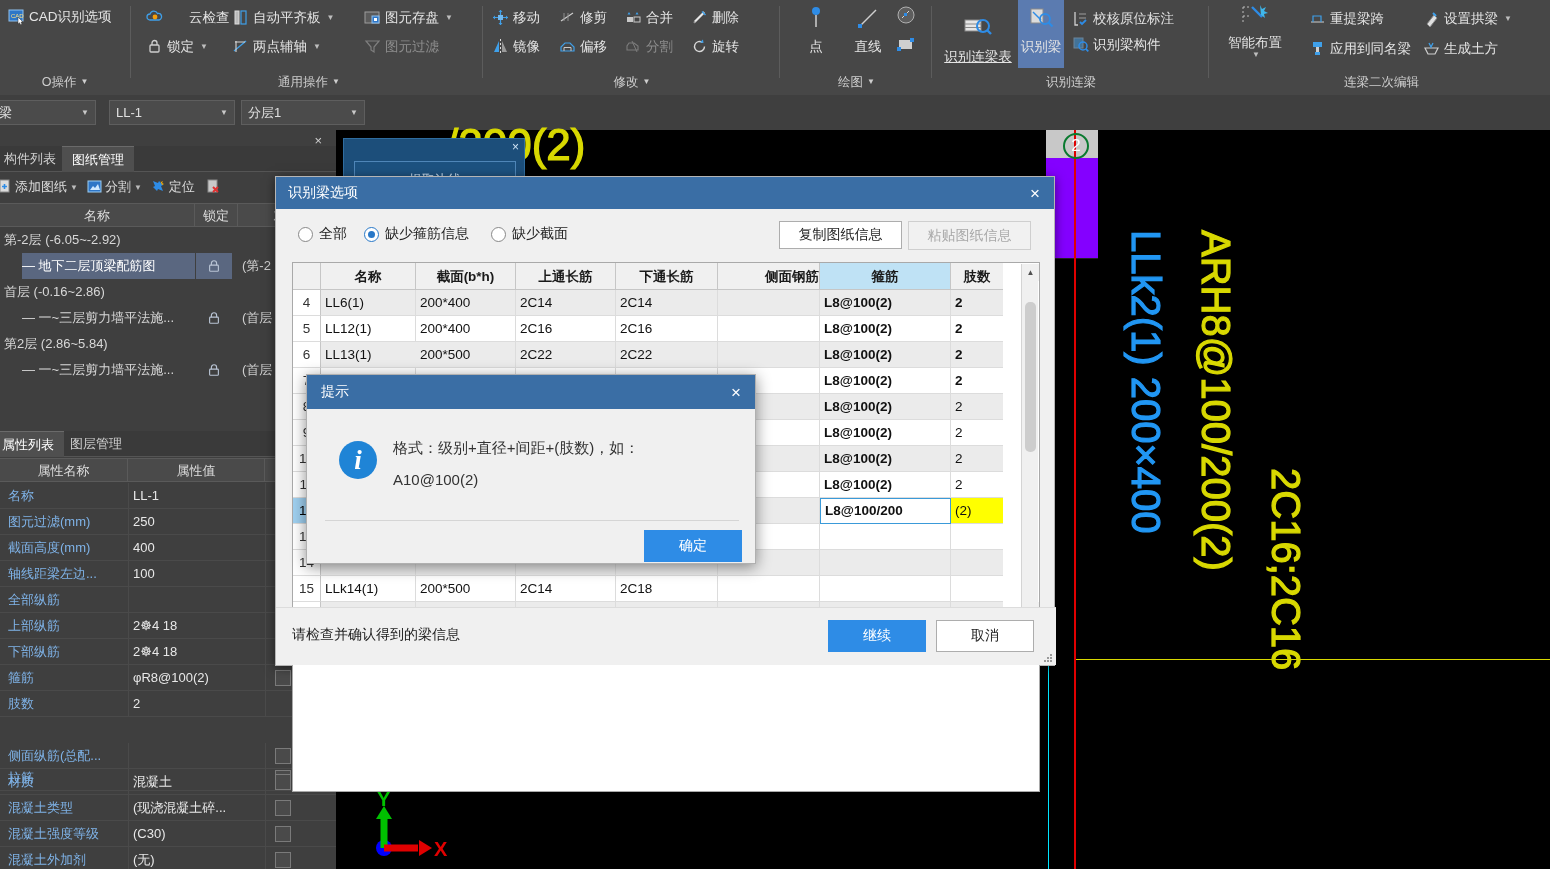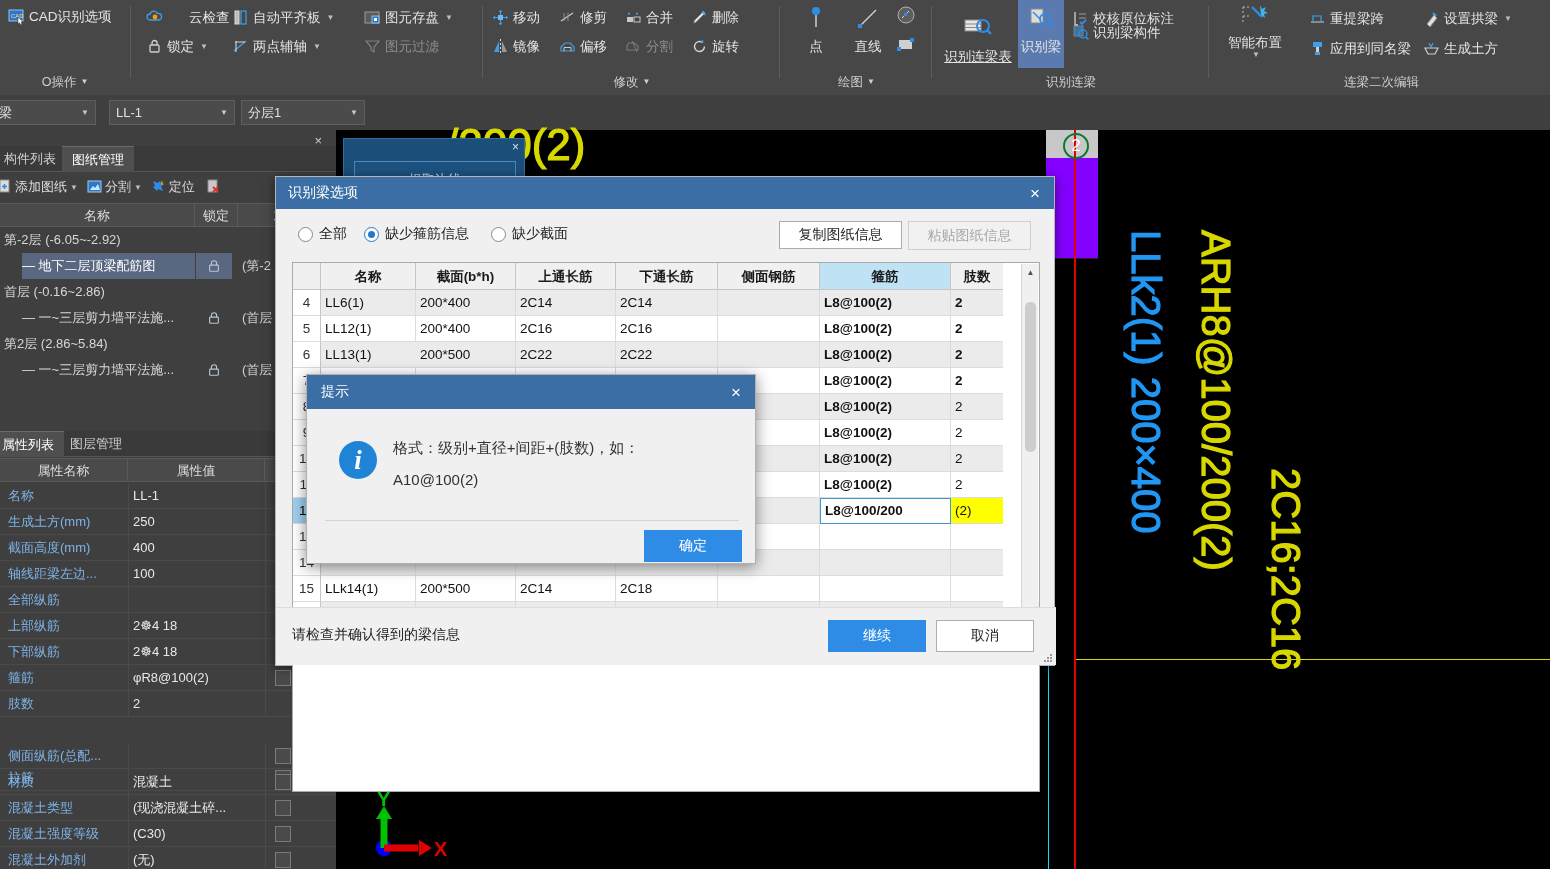--- a/index.html
+++ b/index.html
@@ -215,20 +215,21 @@
           </svg></span>
       <span>两点辅轴</span>
       <span class="rib-caret">▼</span>
     </div>
     <div class="rib-item dim" style="position:absolute;left:228px;top:38px;">
       <span class="ico"><svg viewBox="0 0 17 17" width="17" height="17">
             <path d="M2 3h13l-5 6v5l-3-2V9z" fill="none" stroke="#7f7f7f" stroke-width="1.2"></path>
           </svg></span>
       <span>图元过滤</span>
     </div>
+    <div class="rib-title"><span>通用操作</span><span class="caret">▼</span></div>
   </div>
   <div class="rib-sep" style="left:482px;"></div>
 
   <div class="rib-group" style="left:487px;width:290px;">
     <div class="rib-item" style="position:absolute;left:5px;top:9px;">
       <span class="ico"><svg viewBox="0 0 17 17" width="17" height="17">
             <path d="M8.5 1v15M1 8.5h15" stroke="#3fa0ea" stroke-width="1.2"></path>
             <path d="M8.5 1l-2 2h4zM8.5 16l-2-2h4zM1 8.5l2-2v4zM16 8.5l-2-2v4z" fill="#3fa0ea"></path>
             <rect x="6" y="6" width="5" height="5" fill="#6fb8ef"></rect>
           </svg></span>
@@ -342,21 +343,21 @@
       <span>识别梁</span>
     </div>
     <div class="rib-item" style="position:absolute;left:136px;top:10px;">
       <span class="ico"><svg viewBox="0 0 17 17" width="17" height="17">
             <path d="M3 2v13h3" stroke="#cfcfcf" stroke-width="1.3" fill="none"></path>
             <path d="M7 4h7M7 8h7" stroke="#9e9e9e"></path>
             <path d="M8 12l2 2 4-4" stroke="#2e8ce6" stroke-width="1.8" fill="none"></path>
           </svg></span>
       <span>校核原位标注</span>
     </div>
-    <div class="rib-item" style="position:absolute;left:136px;top:24px;justify-content:center;">
+    <div class="rib-item" style="position:absolute;left:136px;top:36px;justify-content:center;">
       <span class="ico"><svg viewBox="0 0 17 17" width="17" height="17">
             <rect x="2" y="2" width="9" height="10" fill="#3fa0ea" opacity=".5" stroke="#8fc2f0"></rect>
             <circle cx="11" cy="10" r="4" fill="none" stroke="#2e8ce6" stroke-width="1.5"></circle>
             <path d="M13.8 12.8l2.5 2.5" stroke="#2e8ce6" stroke-width="1.8"></path>
           </svg></span>
       <span>识别梁构件</span>
     </div>
     <div class="rib-title">识别连梁</div>
   </div>
   <div class="rib-sep" style="left:1208px;"></div>
@@ -567,21 +568,21 @@
   <div id="propRows">
       <div class="prow" style="top: 353px;">
         <span class="vdiv"></span>
         <span class="vdiv2"></span>
         <span class="pn">名称</span>
         <span class="pv">LL-1</span>
       </div>
       <div class="prow" style="top: 379px;">
         <span class="vdiv"></span>
         <span class="vdiv2"></span>
-        <span class="pn">生成土方(mm)</span>
+        <span class="pn">图元过滤(mm)</span>
         <span class="pv">250</span>
       </div>
       <div class="prow" style="top: 405px;">
         <span class="vdiv"></span>
         <span class="vdiv2"></span>
         <span class="pn">截面高度(mm)</span>
         <span class="pv">400</span>
       </div>
       <div class="prow" style="top: 431px;">
         <span class="vdiv"></span>
@@ -689,21 +690,21 @@
   </div>
 
   <div id="tblwrap">
     <div id="tbl">
       <div class="hrow">
         <div class="hcell" style="left:0;width:28px;"></div>
         <div class="hcell" style="left:28px;width:95px;">名称</div>
         <div class="hcell" style="left:123px;width:100px;">截面(b*h)</div>
         <div class="hcell" style="left:223px;width:100px;">上通长筋</div>
         <div class="hcell" style="left:323px;width:102px;">下通长筋</div>
-        <div class="hcell" style="left:425px;width:102px;">侧面钢筋</div>
+        <div class="hcell" style="left:425px;width:102px;text-align:right;">侧面钢筋</div>
         <div class="hcell hl" style="left:527px;width:131px;">箍筋</div>
         <div class="hcell" style="left:658px;width:52px;border-right:none;">肢数</div>
       </div>
       <div id="rowsHost">
           <div class="trow" style="top: 27px;">
             <div class="tcell idx" style="left: 0px; width: 28px;">4</div>
             <div class="tcell alt" style="left: 28px; width: 95px;">LL6(1)</div>
             <div class="tcell alt" style="left: 123px; width: 100px;">200*400</div>
             <div class="tcell alt" style="left: 223px; width: 100px;">2C14</div>
             <div class="tcell alt" style="left: 323px; width: 102px;">2C14</div>

